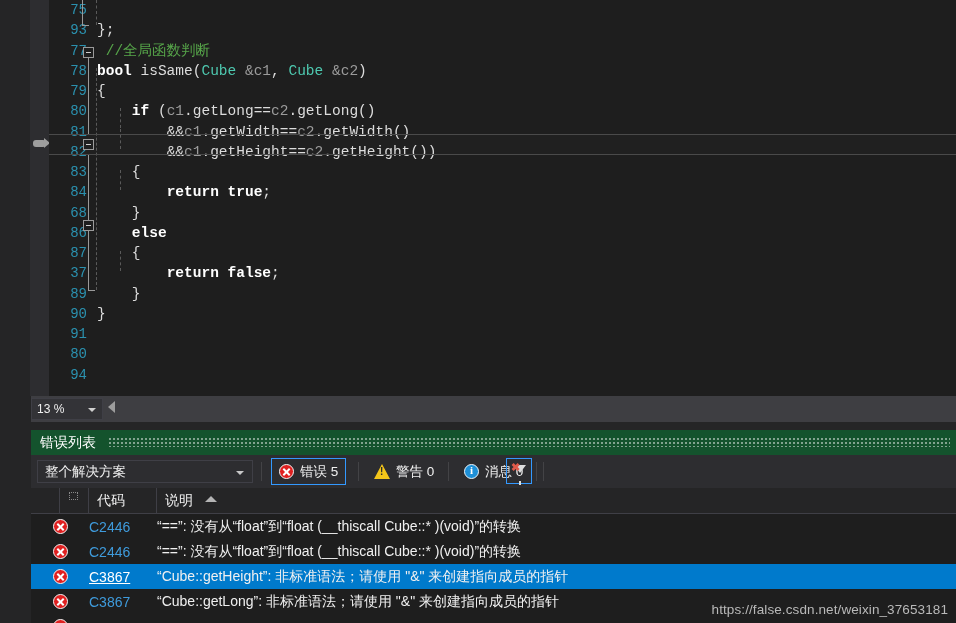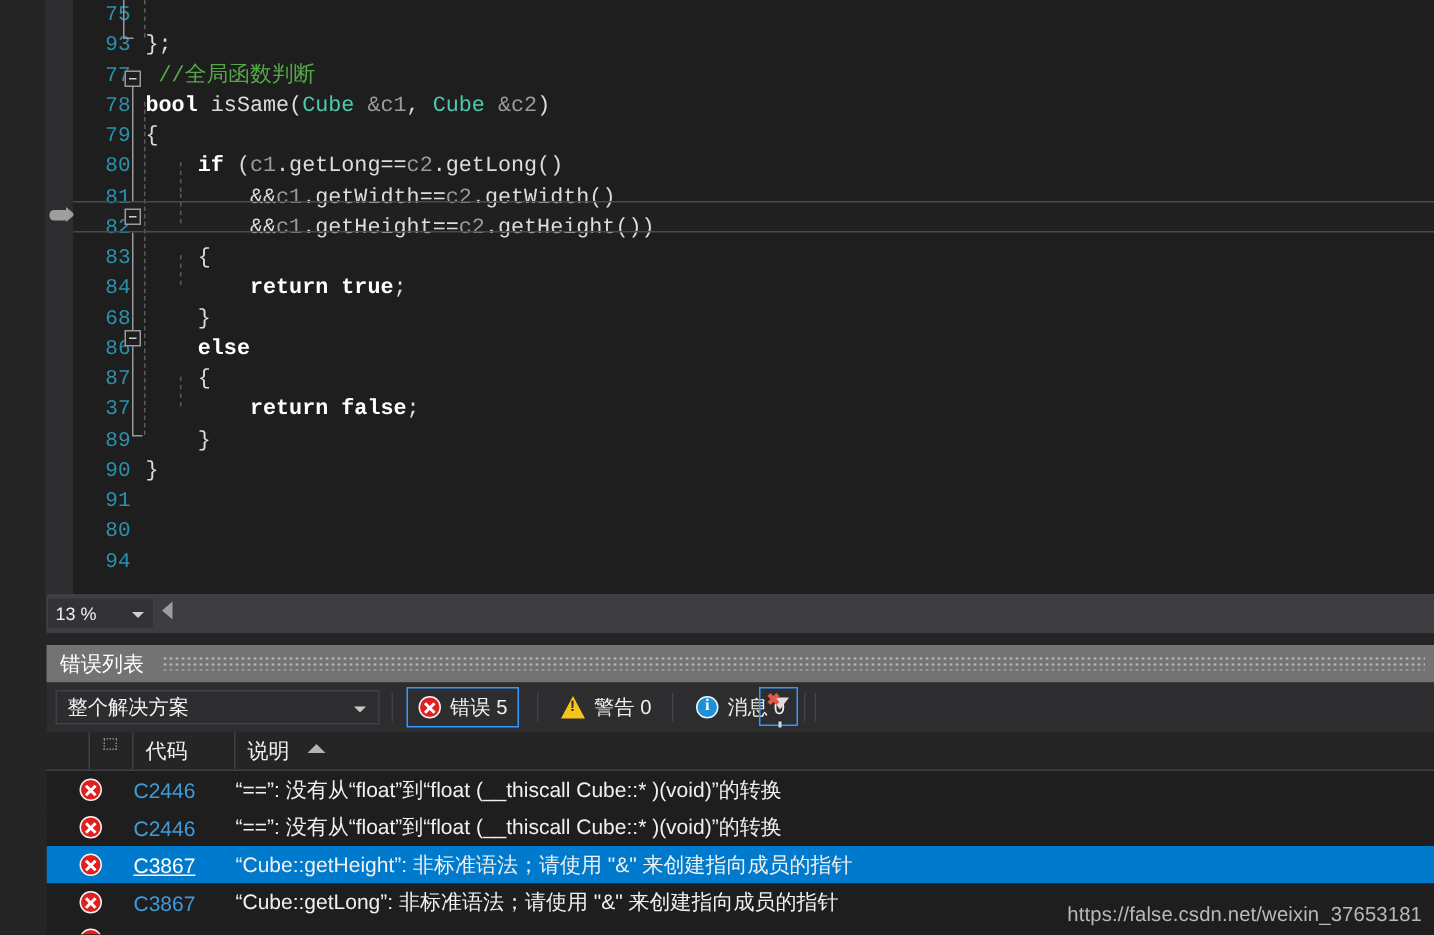--- a/index.html
+++ b/index.html
@@ -185,21 +185,21 @@
     background: #252526;
   }
   .panel-leftpad {
     position: absolute; left: 0; top: 0;
     width: 31px; height: 201px;
     background: #252526;
   }
   .panel-titlebar {
     position: absolute; left: 31px; top: 8px;
     width: 925px; height: 25px;
-    background: #737373;
+    background: #14532d;
   }
   .panel-title {
     position: absolute; left: 9px; top: 2px;
     color: #ffffff;
     font-size: 14px;
     line-height: 21px;
     font-family: "Liberation Sans", sans-serif;
   }
   .panel-grip {
     position: absolute;

